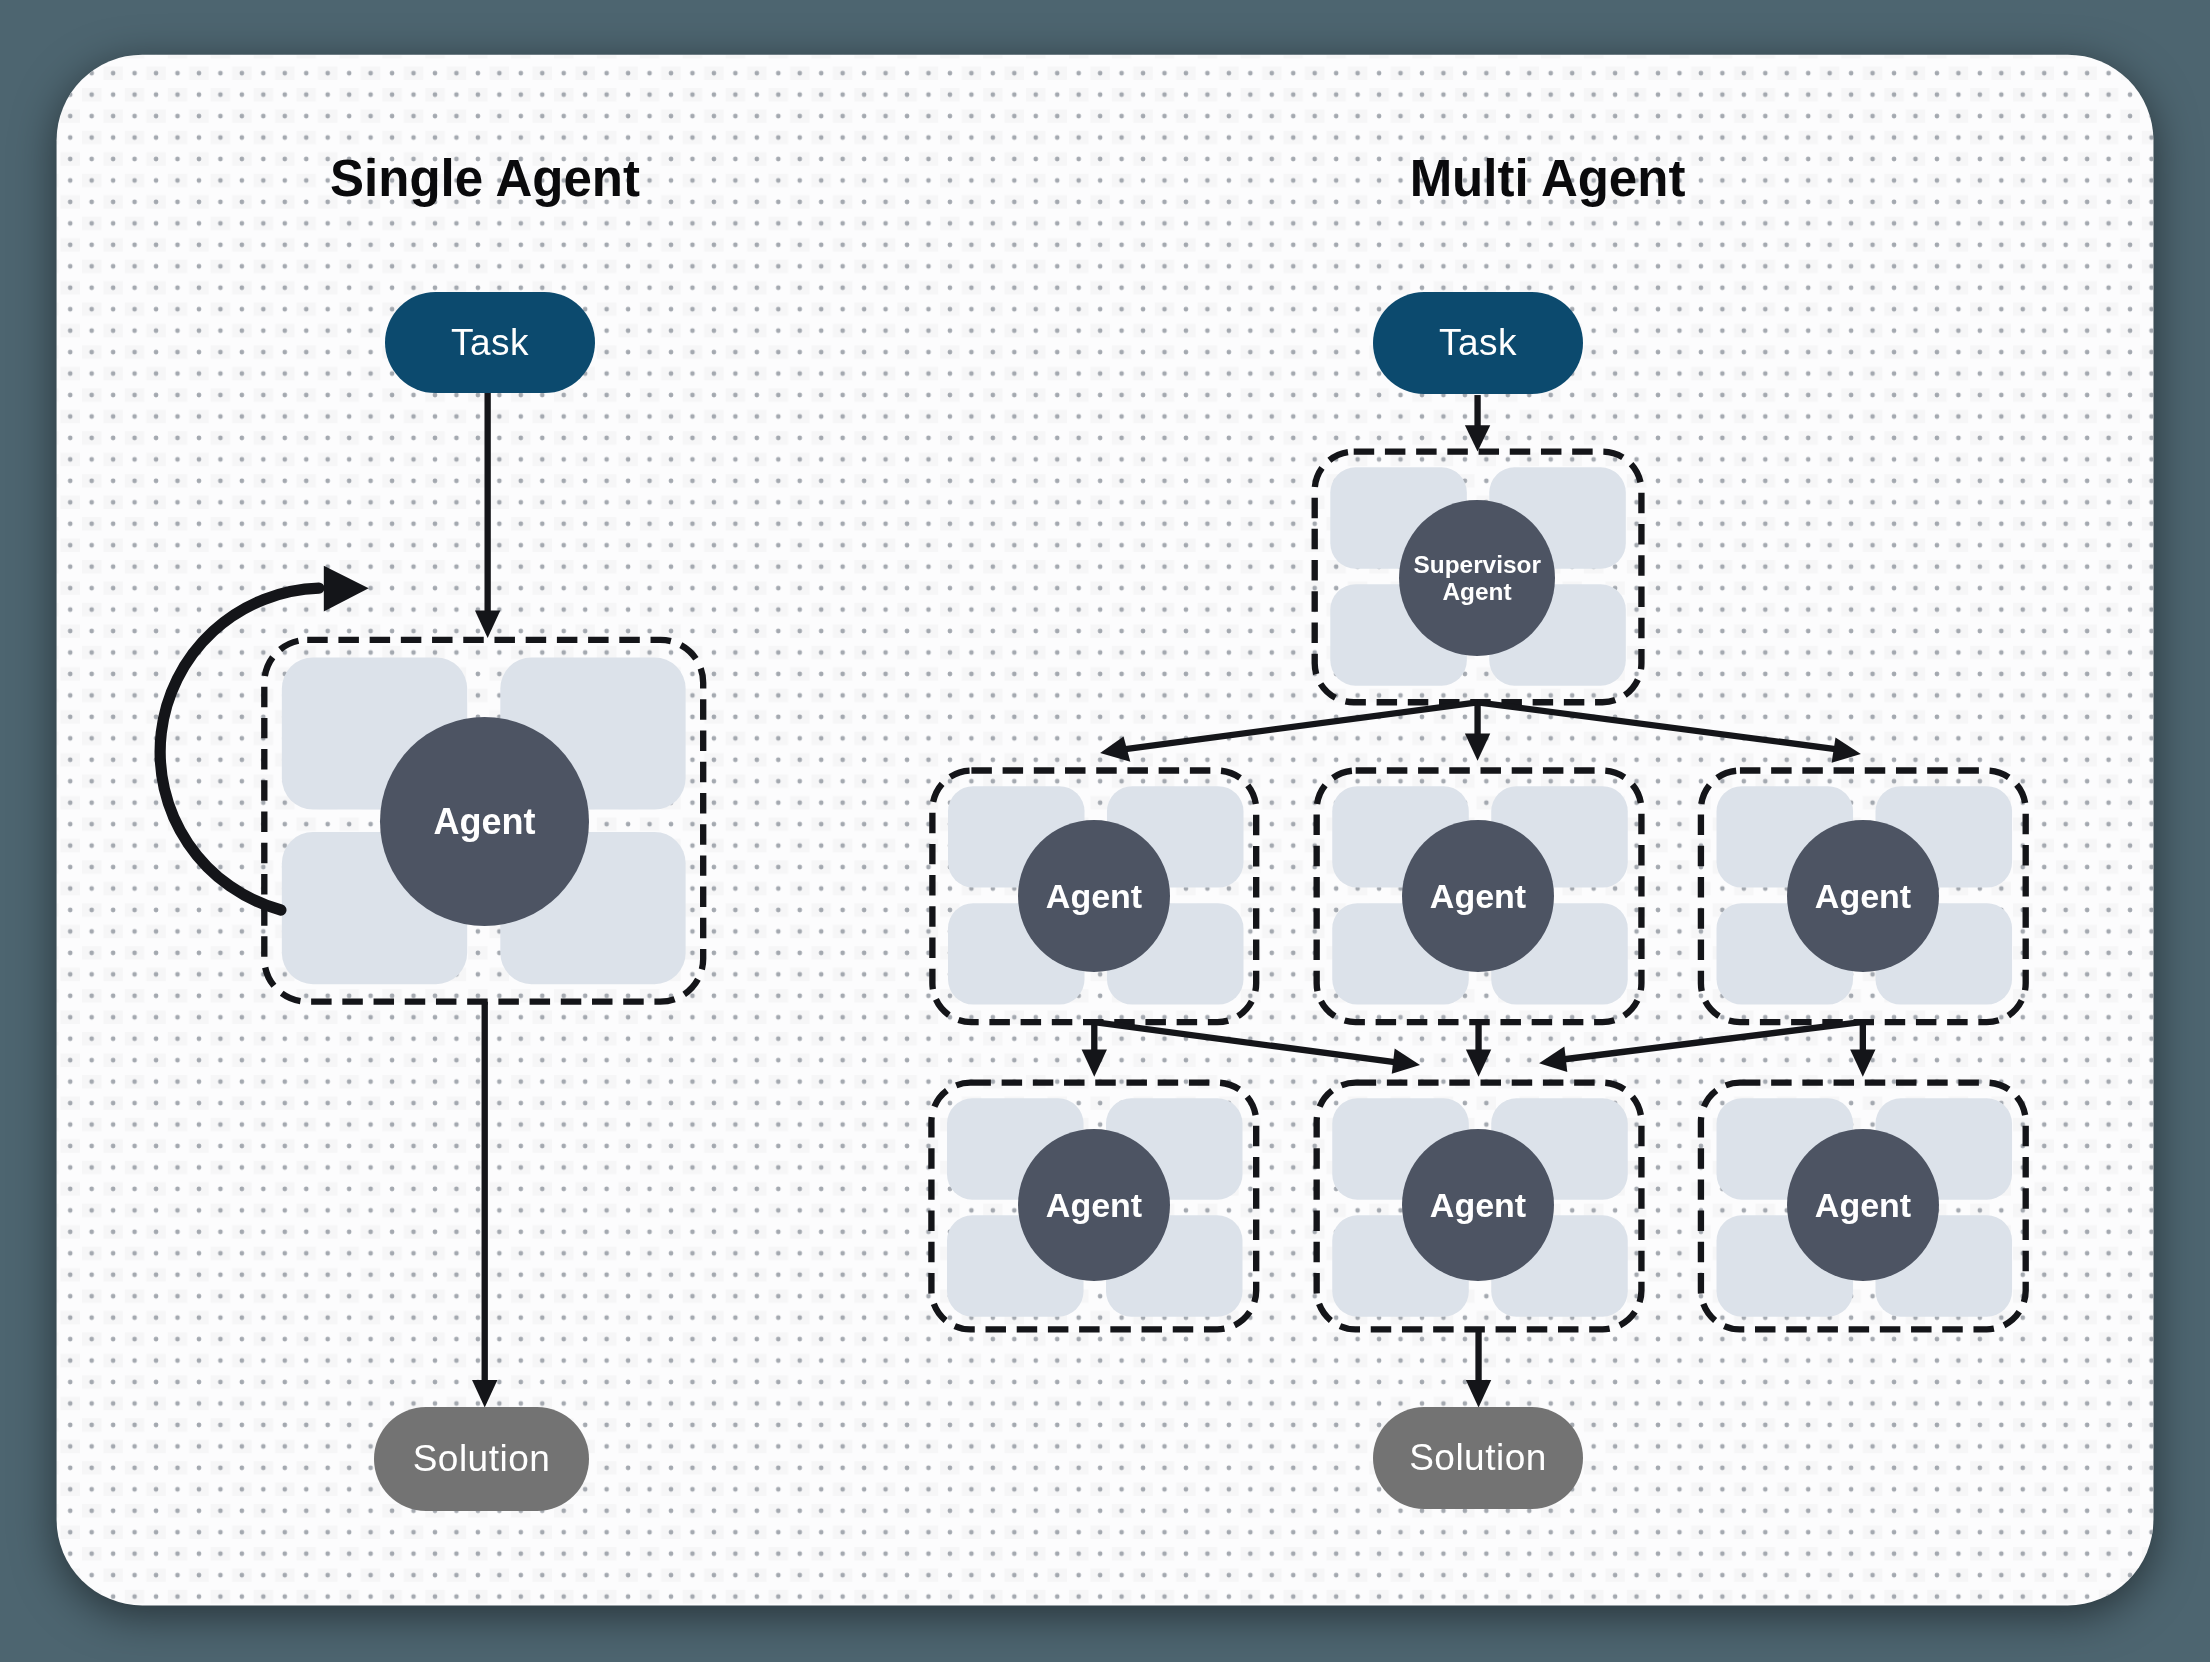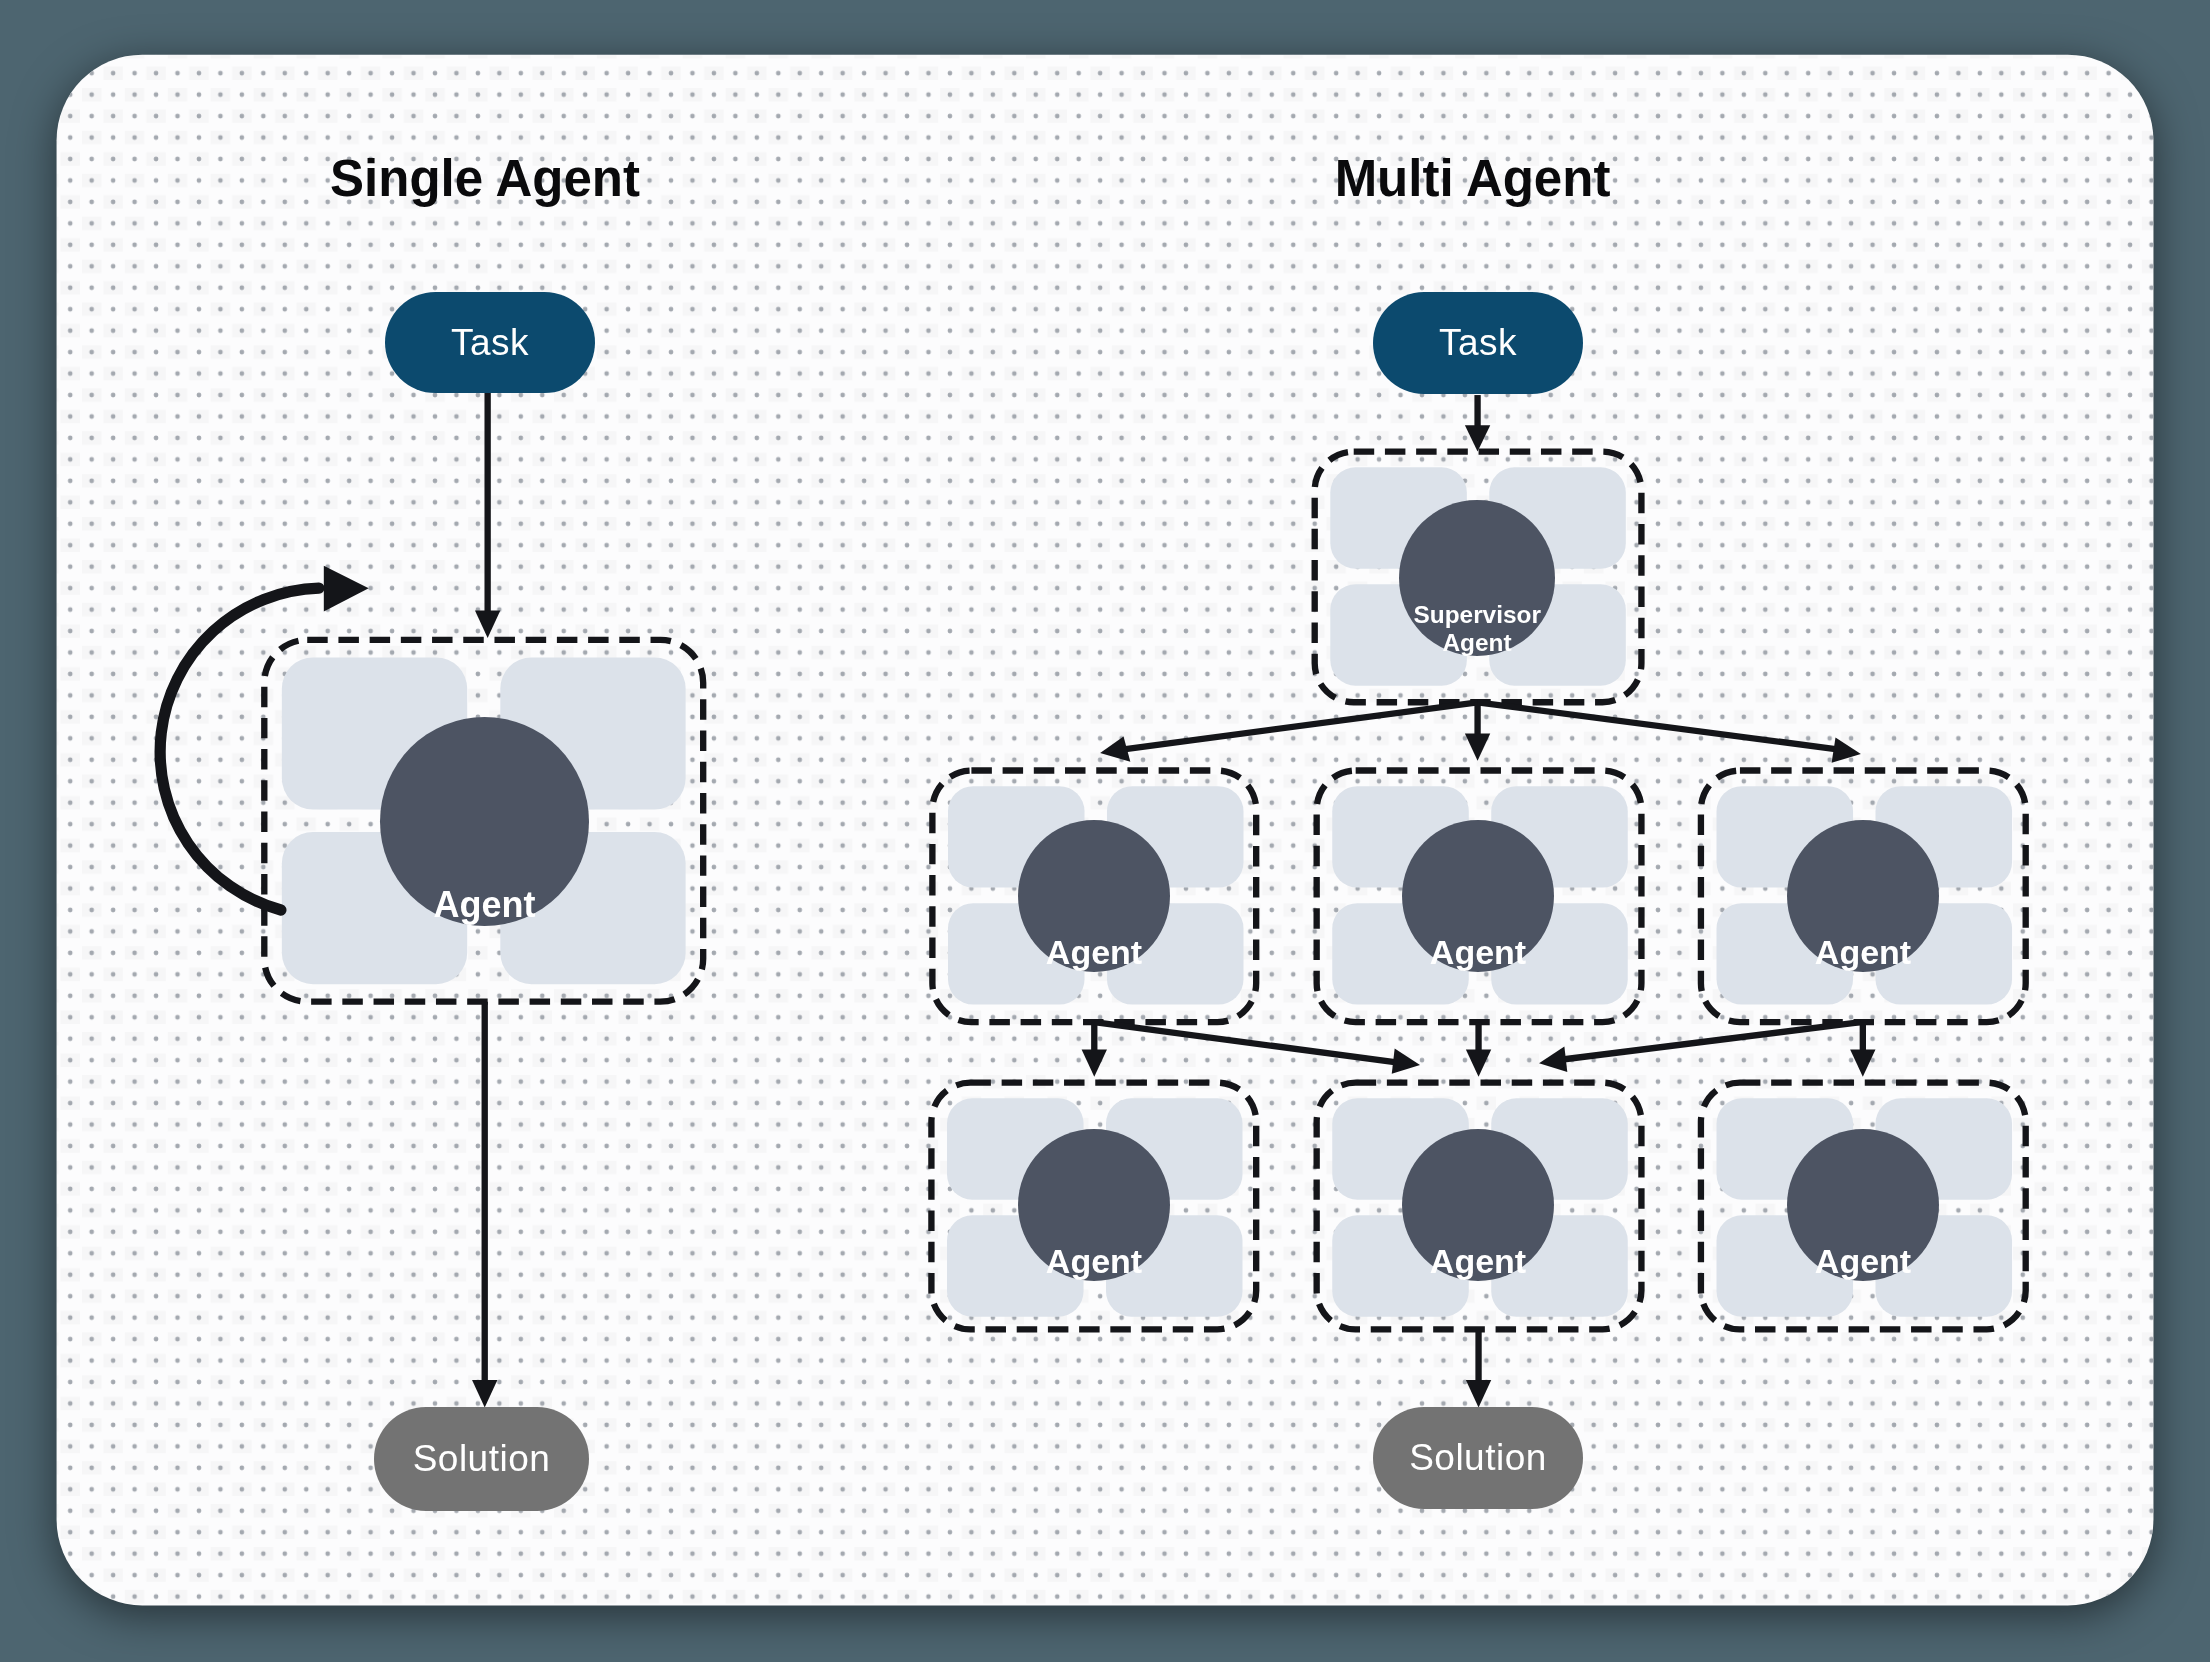--- a/index.html
+++ b/index.html
@@ -14,37 +14,37 @@
   .sheet-group { filter: drop-shadow(0 10px 22px rgba(0,0,0,0.5)); }
 
   .txt-layer { position: absolute; left: 0; top: 0; width: 1749px; height: 1663px; pointer-events: none; }
 
   .col-title {
     position: absolute; height: 66px; line-height: 66px;
     text-align: center; font-size: 51px; font-weight: 700;
     color: #0a0a0c; letter-spacing: 0px;
   }
   #title-single { left: 241px; top: 146px; width: 488px; }
-  #title-multi  { left: 1224px; top: 146px; width: 497px; }
+  #title-multi  { left: 1299px; top: 146px; width: 497px; }
 
   .pill {
     position: absolute; display: flex; align-items: center; justify-content: center;
     color: #ffffff; font-size: 37px; font-weight: 400; letter-spacing: 0.5px;
   }
   .pill.task { background: #0c4a6e; }
   .pill.solution { background: #737373; }
   #task-left     { left: 385px;  top: 292px;  width: 210px; height: 101px; border-radius: 51px; }
   #task-right    { left: 1373px; top: 292px;  width: 210px; height: 102px; border-radius: 52px; }
   #solution-left { left: 374px;  top: 1407px; width: 215px; height: 104px; border-radius: 53px; }
   #solution-right{ left: 1373px; top: 1407px; width: 210px; height: 102px; border-radius: 52px; }
 
   .agent-circle {
     position: absolute; border-radius: 50%;
     background: #4d5463; color: #ffffff; font-weight: 700;
-    display: flex; align-items: flex-end; justify-content: center;
+    display: flex; align-items: center; justify-content: center;
     text-align: center;
   }
   #agent-single { left: 380px; top: 717px; width: 209px; height: 209px; font-size: 36px; }
   #agent-supervisor { left: 1399px; top: 500px; width: 156px; height: 156px; font-size: 24.4px; line-height: 1.12; padding: 0; }
   #agent-supervisor .wrap { width: 127px; }
   .agent-sm { width: 152px; height: 152px; font-size: 34px; }
   #agent-r1a { left: 1018px; top: 820px; }
   #agent-r1b { left: 1402px; top: 820px; }
   #agent-r1c { left: 1787px; top: 820px; }
   #agent-r2a { left: 1018px; top: 1129px; }

